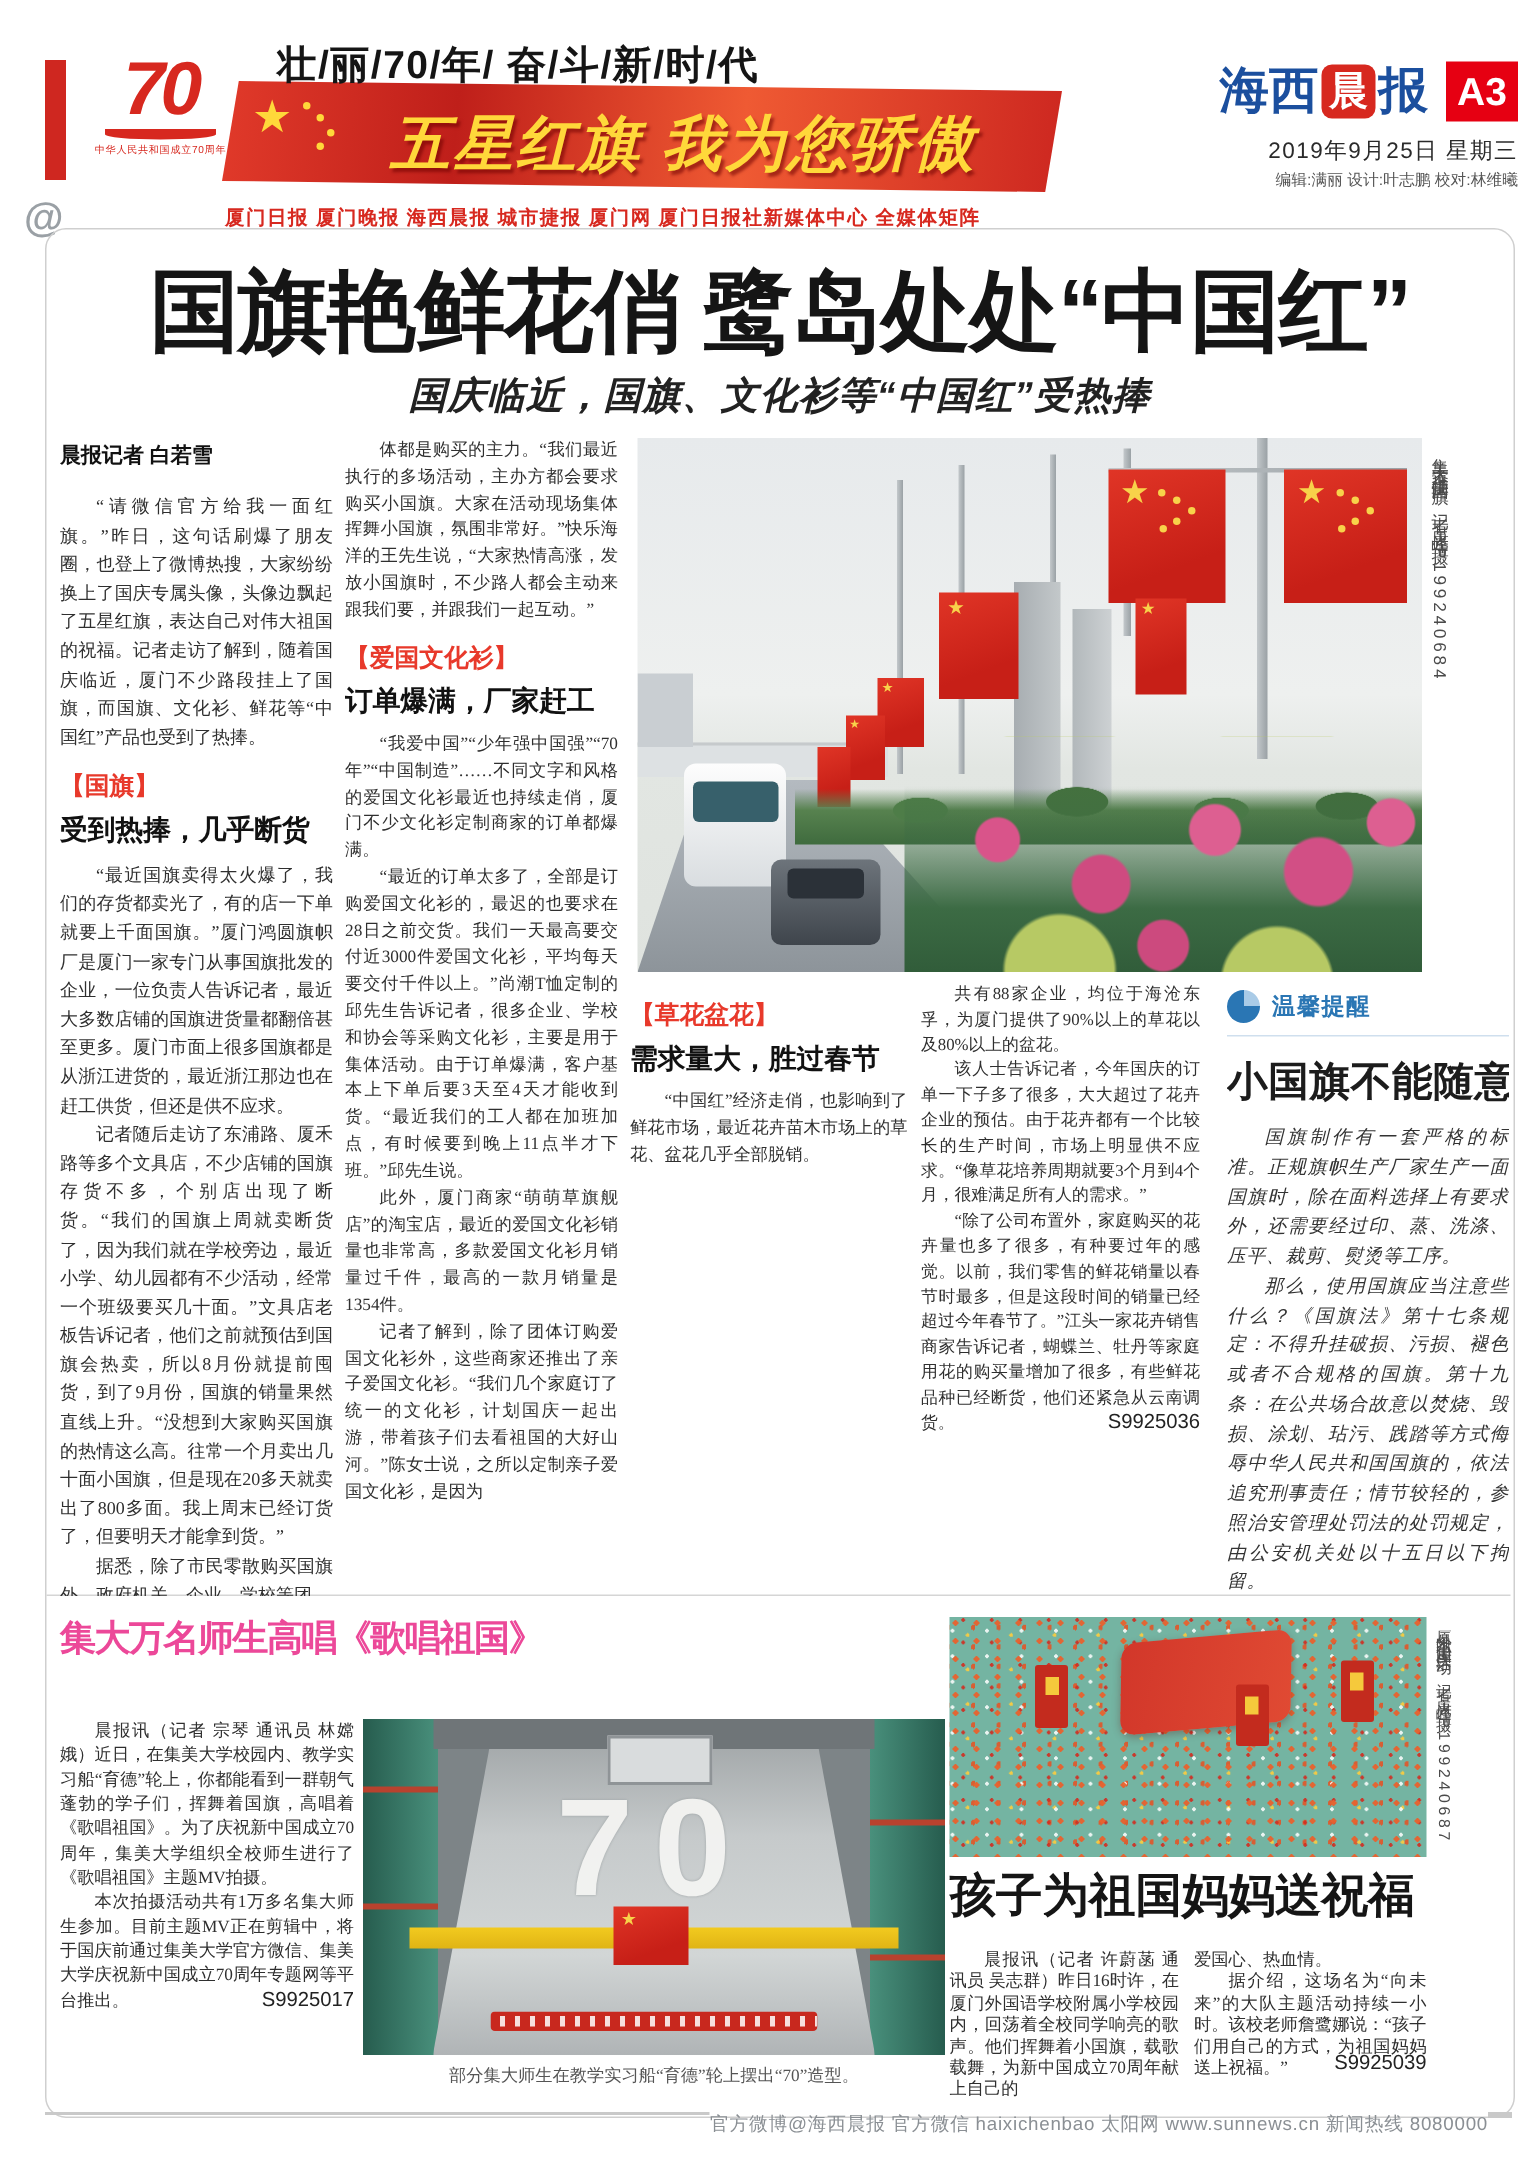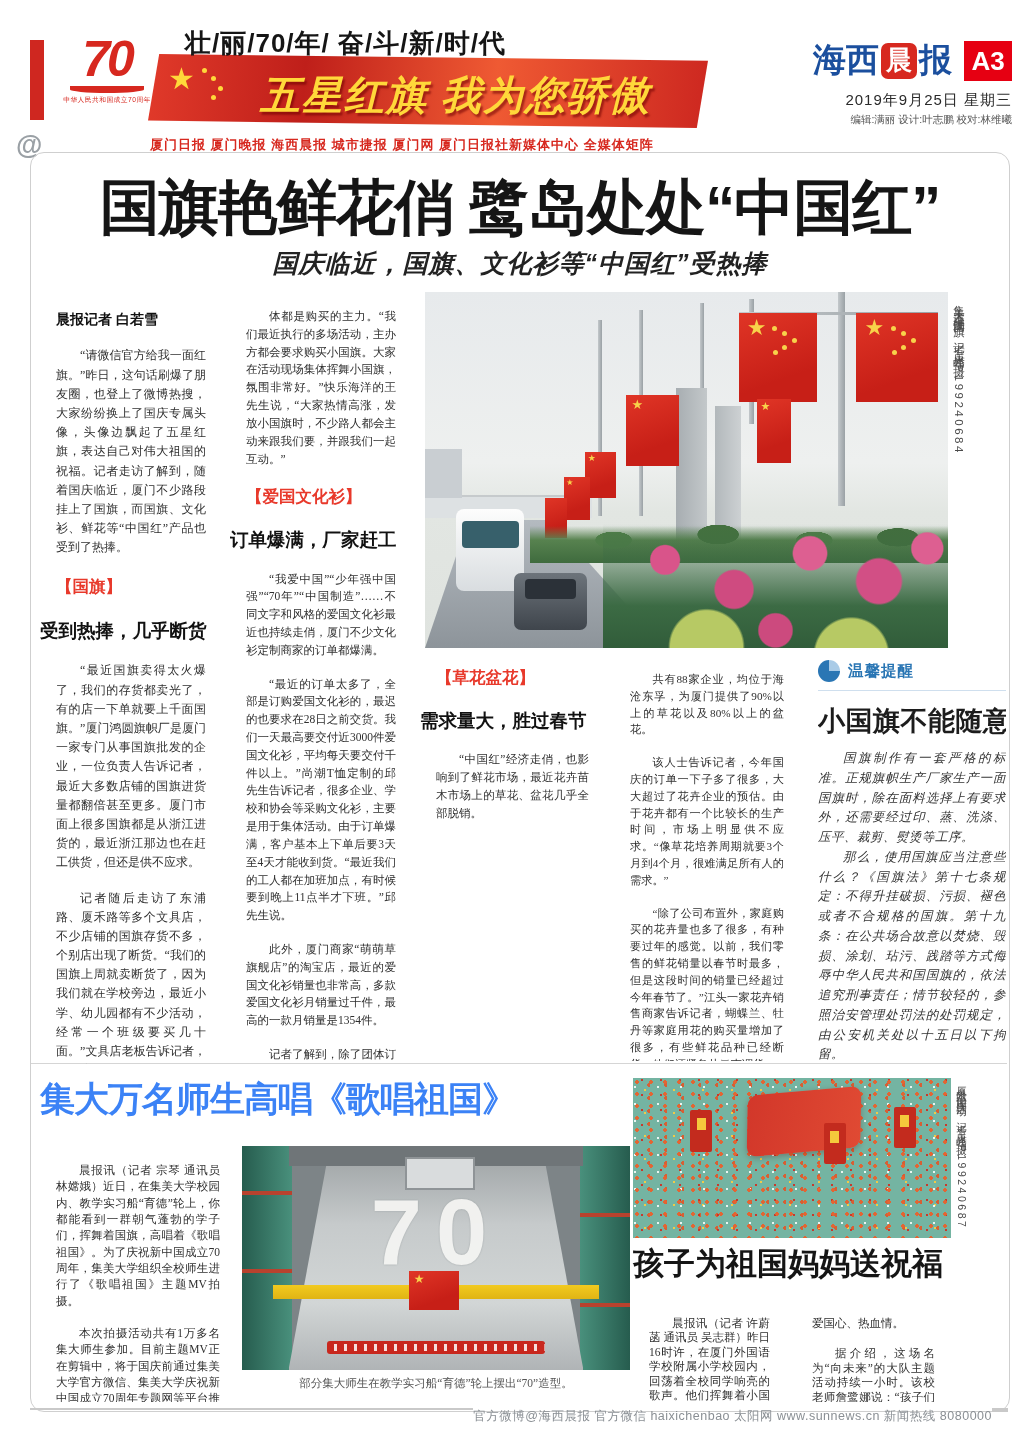--- a/index.html
+++ b/index.html
@@ -35,21 +35,21 @@
   #atSign{left:16px;top:130px;font-size:27px;font-weight:700;color:#9aa0a5;}
   
   #mainBox{left:30px;top:152px;width:978px;height:1258px;border:1px solid #cfcfcf;border-radius:14px;}
   #midLine{left:31px;top:1063px;width:976px;height:1px;background:#d5d5d5;}
   
   #headline{left:40px;top:168px;width:960px;text-align:center;font-size:60px;font-weight:900;
       color:#151515;letter-spacing:-1px;white-space:nowrap;}
   #subhead{left:40px;top:247px;width:960px;text-align:center;font-size:25px;font-weight:600;color:#222;letter-spacing:1px;font-style:italic;}
   .bodytext{font-family:"Liberation Serif","DejaVu Serif",serif;font-size:12px;line-height:1.6;
       color:#2f2f2f;text-align:justify;overflow:hidden;}
-  .bodytext p{margin:16px;text-indent:2em;}
+  .bodytext p{margin:0;text-indent:2em;}
   .byline{font-family:"Liberation Sans",sans-serif;font-weight:700;font-size:14px;color:#111;
       text-indent:0 !important;margin-bottom:14px !important;}
   .sec{font-family:"Liberation Sans",sans-serif;color:#e8392b;font-weight:800;font-size:16.5px;
       text-indent:0 !important;margin-top:10px !important;}
   .subt{font-family:"Liberation Sans",sans-serif;font-size:18.5px;font-weight:800;color:#111;
       text-indent:0 !important;margin:1px 0 6px !important;}
   .code{font-family:"Liberation Sans",sans-serif;font-size:13.5px;color:#222;text-align:right;
       text-indent:0 !important;margin-top:-19px !important;}
   #col1{left:40px;top:292px;width:182px;height:772px;}
   #col2{left:230px;top:292px;width:182px;height:772px;font-size:11.5px;line-height:1.55;}
@@ -60,21 +60,21 @@
   
   #sidebar{left:818px;top:660px;width:188px;height:400px;overflow:hidden;}
   #sbHead{display:flex;align-items:flex-end;gap:8px;border-bottom:1px solid #cfdfee;padding-bottom:8px;}
   #sbIcon{width:22px;height:22px;border-radius:50%;background:conic-gradient(#a9cbe7 0 90deg,#2a76b4 90deg 360deg);}
   #sbLabel{color:#2a76b4;font-size:15.5px;font-weight:800;letter-spacing:1px;}
   #sbTitle{font-size:27px;font-weight:700;color:#1c1c1c;margin:12px 0 10px;letter-spacing:.5px;white-space:nowrap;}
   #sbBody{font-family:"Liberation Serif","DejaVu Serif",serif;font-style:italic;font-size:12.5px;
       line-height:1.58;letter-spacing:.5px;color:#333;text-align:justify;}
   #sbBody p{margin:0;text-indent:2em;}
   
-  #blHeadline{left:40px;top:1076px;width:595px;font-size:35px;font-weight:900;color:#3b82f6;white-space:nowrap;letter-spacing:-1px;}
+  #blHeadline{left:40px;top:1076px;width:595px;font-size:24px;font-weight:900;color:#ec4899;white-space:nowrap;letter-spacing:-1px;}
   #blText{left:40px;top:1146px;width:196px;height:256px;font-size:11.5px;line-height:1.42;}
   #midPhotoCap{left:242px;top:1376px;width:388px;text-align:center;font-size:11.5px;color:#555;
       font-family:"Liberation Serif","DejaVu Serif",serif;}
   #brHeadline{left:633px;top:1243px;width:320px;font-size:31px;font-weight:900;color:#151515;white-space:nowrap;}
   #brColA{left:633px;top:1300px;width:153px;height:102px;font-size:11.5px;line-height:1.25;}
   #brColB{left:796px;top:1300px;width:155px;height:102px;font-size:11.5px;line-height:1.25;}
   #brColB p:first-child{text-indent:0;}
   #brPhotoCap{left:955px;top:1078px;height:268px;font-size:10.5px;}
   
   #footer{left:30px;top:1408px;width:978px;display:flex;}

